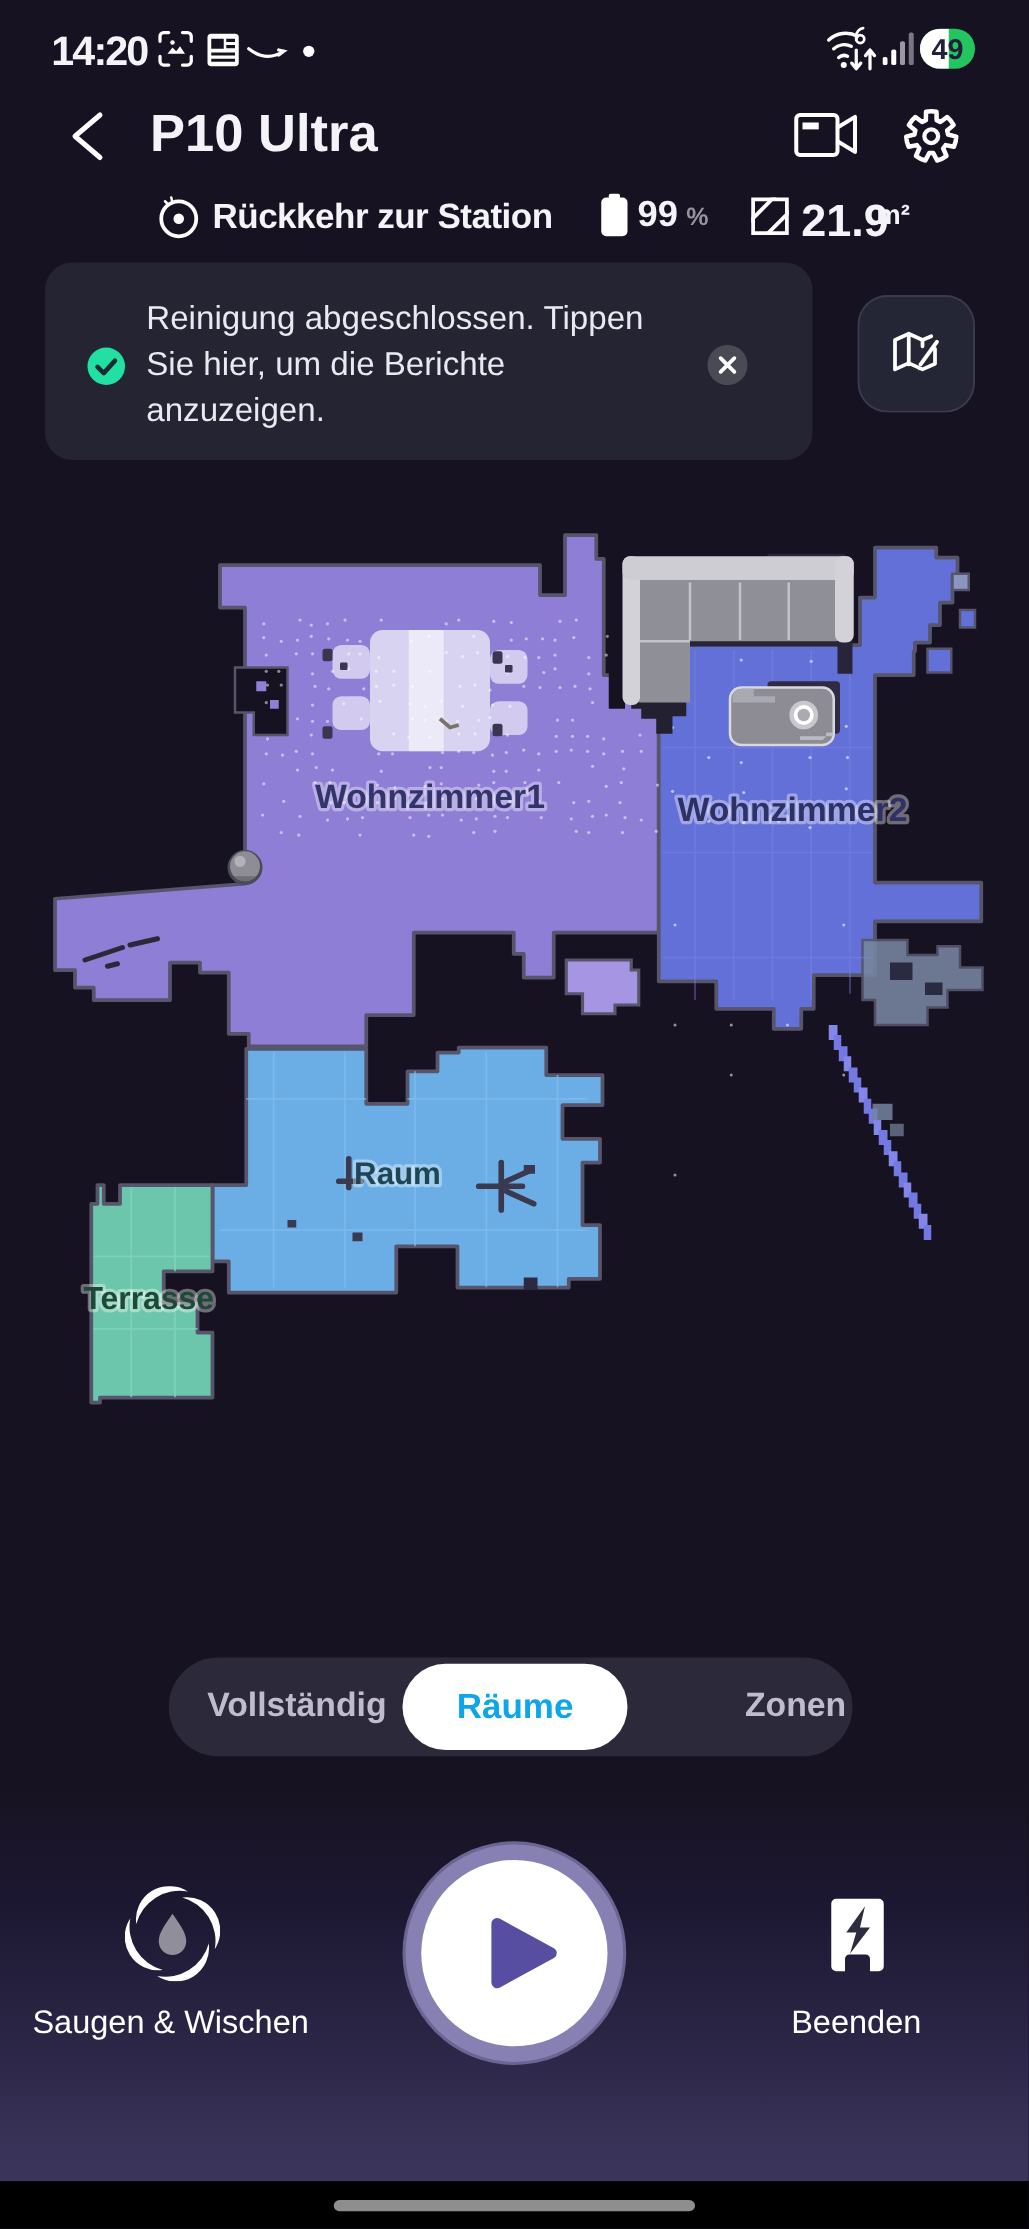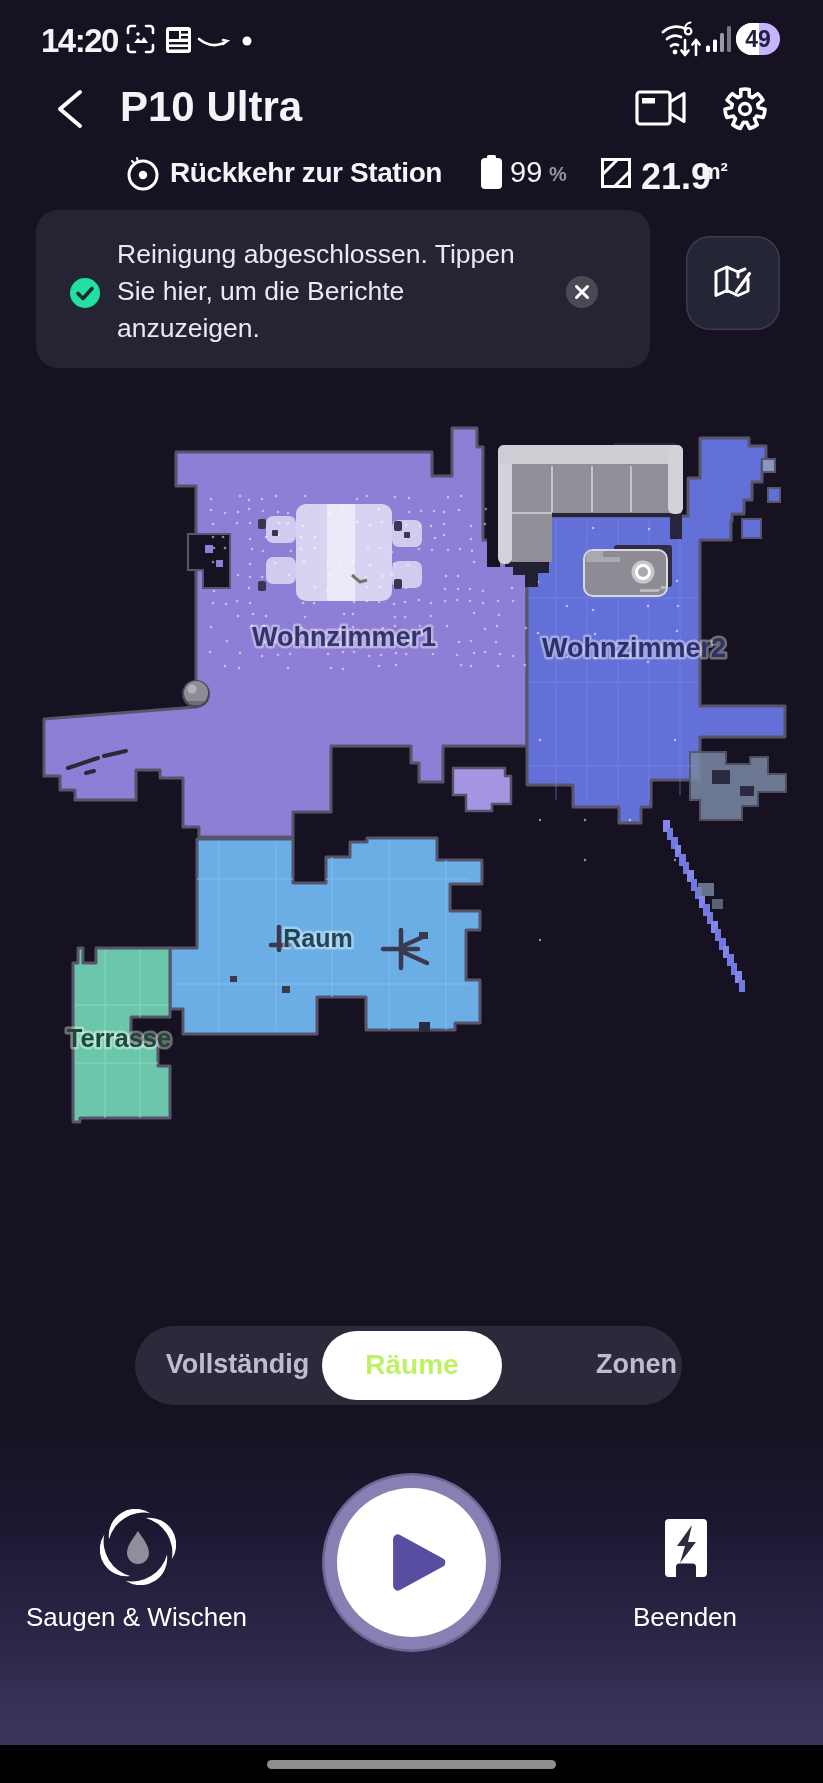--- a/index.html
+++ b/index.html
@@ -48,21 +48,21 @@
   </g>
 </svg>
 
 <svg class="abs" style="left:706px;top:25px;" width="28" height="28" viewBox="0 0 28 28">
   <rect x="0" y="20.5" width="4" height="6.5" rx="1.5" fill="#ffffff"></rect>
   <rect x="7" y="14.5" width="4" height="12.5" rx="1.5" fill="#ffffff"></rect>
   <rect x="14" y="8" width="4" height="19" rx="1.5" fill="#9b98a4"></rect>
   <rect x="21" y="1" width="4" height="26" rx="1.5" fill="#7a7785"></rect>
 </svg>
 
-<div class="abs" style="left:736px;top:23px;width:44px;height:32px;border-radius:16px;background:#c4b5fd;overflow:hidden;">
+<div class="abs" style="left:736px;top:23px;width:44px;height:32px;border-radius:16px;background:#22c55e;overflow:hidden;">
   <div class="abs" style="left:0;top:0;width:23px;height:32px;background:#ffffff;"></div>
   <div class="abs" style="left:0;top:0;width:44px;height:32px;text-align:center;font-size:23px;font-weight:bold;color:#23203a;line-height:33px;">49</div>
 </div>
 
 <svg class="abs" style="left:52px;top:88px;" width="36" height="42" viewBox="0 0 36 42">
   <path d="M28,4 L8,21 L28,38" stroke="#ffffff" stroke-width="4" fill="none" stroke-linecap="round" stroke-linejoin="round"></path>
 </svg>
 
 <div class="abs w" style="left:120px;top:83px;font-size:42px;font-weight:bold;">P10 Ultra</div>
 
@@ -82,21 +82,21 @@
   <circle cx="19" cy="22" r="4.2" fill="#ffffff"></circle>
   <path d="M8,8 l3,3 M13,5 l1,4" stroke="#ffffff" stroke-width="2" stroke-linecap="round"></path>
 </svg>
 
 <div class="abs w" style="left:170px;top:157px;font-size:28px;font-weight:bold;letter-spacing:-0.4px;">Rückkehr zur Station</div>
 
 <svg class="abs" style="left:479px;top:153px;" width="26" height="38" viewBox="0 0 26 38">
   <rect x="8" y="2" width="9" height="4" rx="1.5" fill="#ffffff"></rect>
   <rect x="2" y="5" width="21" height="31" rx="4" fill="#ffffff"></rect>
 </svg>
-<div class="abs w" style="left:510px;top:156px;font-size:29px;font-weight:normal;">99</div>
+<div class="abs w" style="left:510px;top:156px;font-size:29px;font-weight:bold;">99</div>
 <div class="abs" style="left:549px;top:163px;font-size:20px;font-weight:bold;color:#97939f;">%</div>
 
 <svg class="abs" style="left:598px;top:155px;" width="36" height="36" viewBox="0 0 36 36">
   <defs>
       <clipPath id="sqc">
         <rect x="3" y="3" width="30" height="30"></rect>
       </clipPath>
     </defs>
   <rect x="4.5" y="4.5" width="27" height="27" stroke="#ffffff" stroke-width="3" fill="none"></rect>
   <g clip-path="url(#sqc)" stroke="#ffffff" stroke-width="3">
@@ -536,21 +536,21 @@
 
 <text x="119" y="1047" text-anchor="middle" font-family="Liberation Sans" font-size="25.5" font-weight="bold" fill="#1d4a36" stroke="rgba(255,255,255,0.38)" stroke-width="5" paint-order="stroke" stroke-linejoin="round">Terrasse</text>
 </svg>
 
 <div class="abs" style="left:135px;top:1326px;width:547px;height:79px;border-radius:40px;background:#2c2a3a;"></div>
 
 <div class="abs" style="left:322px;top:1331px;width:180px;height:69px;border-radius:35px;background:#ffffff;"></div>
 
 <div class="abs" style="left:150px;top:1349px;width:175px;text-align:center;font-size:27px;font-weight:bold;color:#c0bccd;">Vollständig</div>
 
-<div class="abs" style="left:322px;top:1349px;width:180px;text-align:center;font-size:28px;font-weight:bold;color:#bef264;">Räume</div>
+<div class="abs" style="left:322px;top:1349px;width:180px;text-align:center;font-size:28px;font-weight:bold;color:#0ea5e9;">Räume</div>
 
 <div class="abs" style="left:497px;top:1349px;width:180px;text-align:right;font-size:27px;font-weight:bold;color:#c0bccd;">Zonen</div>
 
 <div class="abs" style="left:0;top:1428px;width:823px;height:317px;background:linear-gradient(180deg, rgba(23,18,33,0) 0%, #1d1832 32%, #2b2646 65%, #393359 92%, #3b355c 100%);"></div>
 
 <svg class="abs" style="left:320px;top:1471px;" width="183" height="183" viewBox="0 0 183 183">
   <circle cx="91.5" cy="91.5" r="89.5" fill="#6c6593"></circle>
   <circle cx="91.5" cy="91.5" r="87" fill="#8681b2"></circle>
   <circle cx="91.5" cy="91.5" r="74.5" fill="#ffffff"></circle>
   <path d="M80,64 L123.5,87.8 a4.6,4.6 0 0 1 0,7.4 L80,119 a4.6,4.6 0 0 1 -6.9,-4 V68 a4.6,4.6 0 0 1 6.9,-4 Z" fill="#574ea2"></path>

